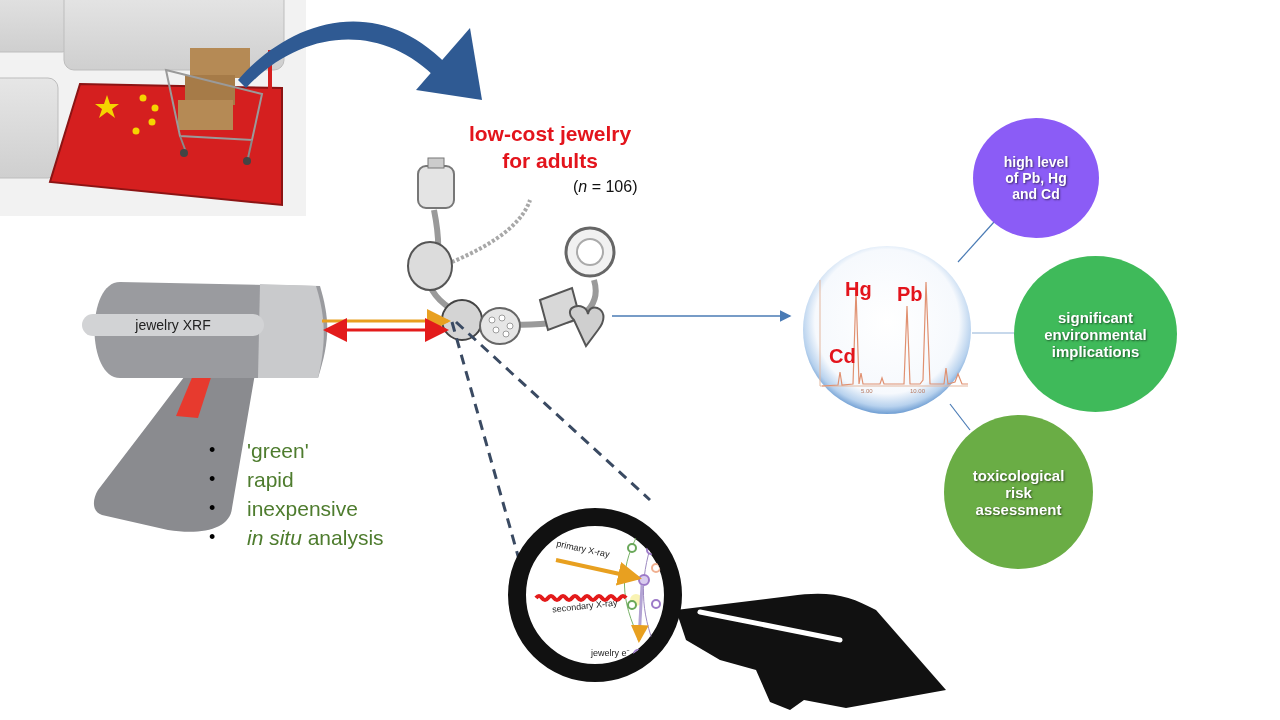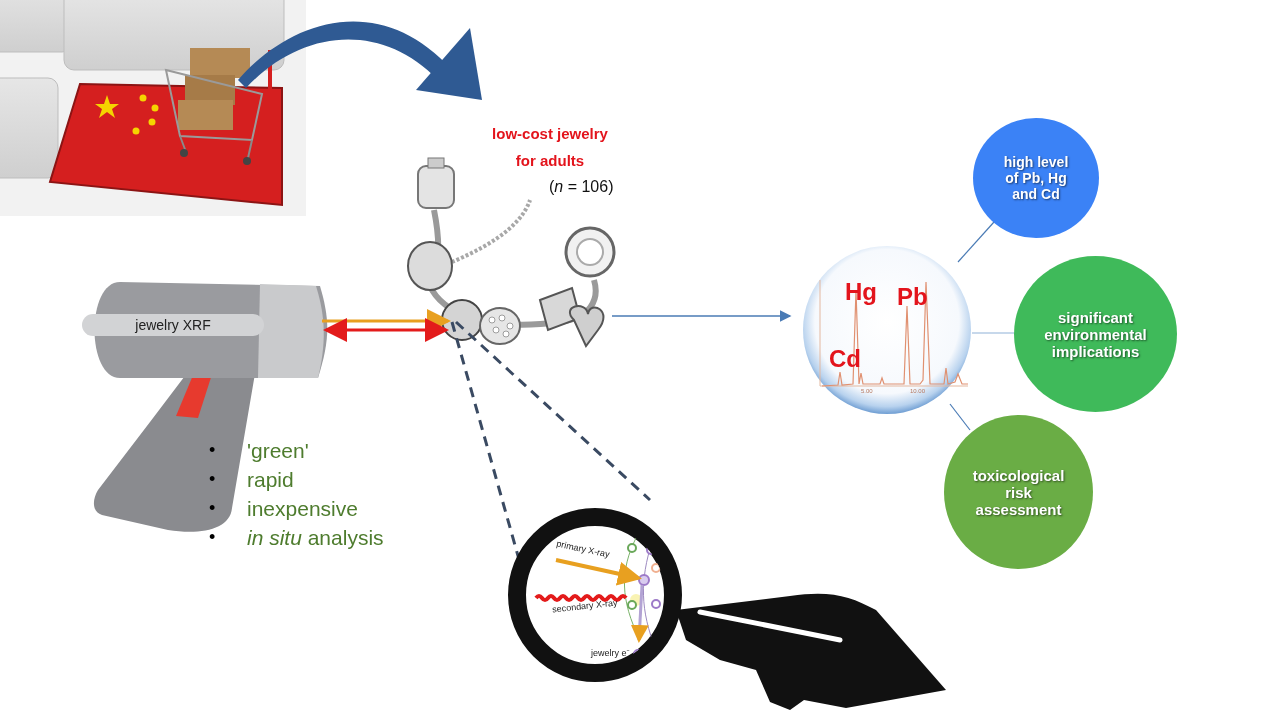--- a/index.html
+++ b/index.html
@@ -2,40 +2,40 @@
 <html><head>
 <meta charset="utf-8">
 <style>
   html, body { margin: 0; padding: 0; background: #ffffff; }
   body { width: 1280px; height: 720px; position: relative; overflow: hidden;
          font-family: "Liberation Sans", sans-serif; }
   .abs { position: absolute; }
   #stage { position: absolute; left: 0; top: 0; width: 1280px; height: 720px; }
 
   .title-block { left: 430px; top: 120px; width: 240px; text-align: center; }
-  .title-line { color: #e3141c; font-weight: bold; font-size: 15px; line-height: 27px; display: block; }
-  .sample-n { left: 549px; top: 178px; font-size: 16px; color: #111; }
+  .title-line { color: #e3141c; font-weight: bold; font-size: 21px; line-height: 27px; display: block; }
+  .sample-n { left: 573px; top: 178px; font-size: 16px; color: #111; }
   .sample-n i { font-style: italic; }
 
   .xrf-label { left: 82px; top: 314px; width: 182px; height: 22px; line-height: 22px;
                text-align: center; font-size: 14px; color: #222; }
 
   .bullets { left: 198px; top: 425px; margin: 11px; padding: 0; list-style: none; }
   .bullets li { position: relative; padding-left: 38px; font-size: 21px; line-height: 29px; color: #4e7c2e; }
   .bullets li::before { content: "\2022"; position: absolute; left: 0; top: 0; color: #000; font-size: 18px; }
   .bullets li i { }
 
   .circle { border-radius: 50%; display: flex; align-items: center; justify-content: center;
             text-align: center; color: #fff; font-weight: bold; font-size: 14px; line-height: 16px;
             text-shadow: 1px 1px 2px rgba(0,0,0,0.55); }
-  .c1 { left: 973px; top: 118px; width: 126px; height: 120px; background: #3b82f6; }
+  .c1 { left: 973px; top: 118px; width: 126px; height: 120px; background: #8b5cf6; }
   .c2 { left: 1014px; top: 256px; width: 163px; height: 156px; background: #3fba5a; font-size: 15px; line-height: 17px; }
   .c3 { left: 944px; top: 415px; width: 149px; height: 154px; background: #6aad45; font-size: 15px; line-height: 17px; }
 
-  .peak-label { color: #e3141c; font-weight: bold; font-size: 24px; }
+  .peak-label { color: #e3141c; font-weight: bold; font-size: 20px; }
   .mag-text { font-size: 9px; color: #222; }
 </style>
 </head>
 <body>
 
 <svg id="stage" viewBox="0 0 1280 720" xmlns="http://www.w3.org/2000/svg">
   <defs>
     <radialGradient id="specGrad" cx="50%" cy="45%" r="55%">
       <stop offset="0%" stop-color="#ffffff"></stop>
       <stop offset="78%" stop-color="#f6f9fd"></stop>

